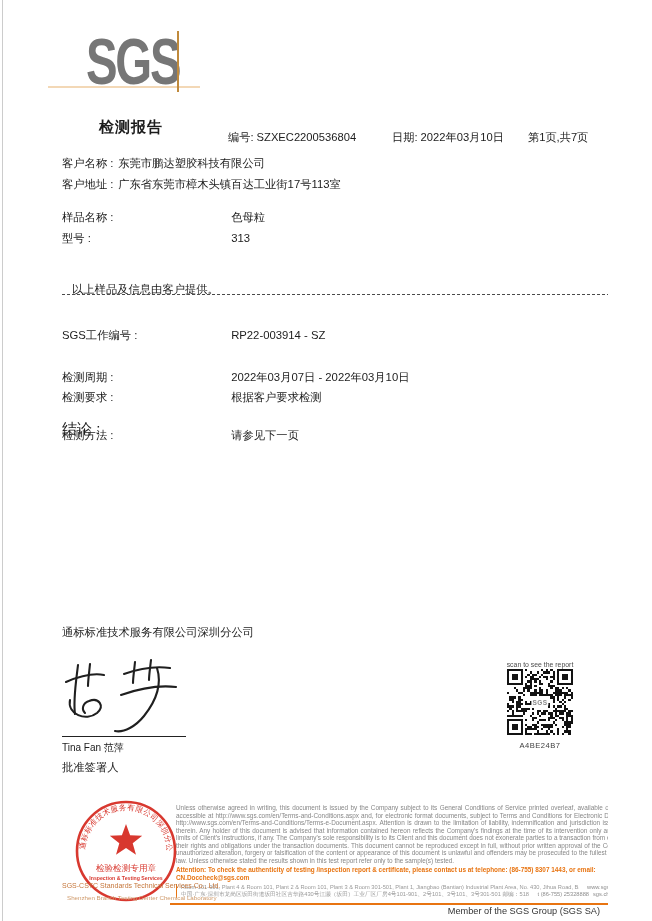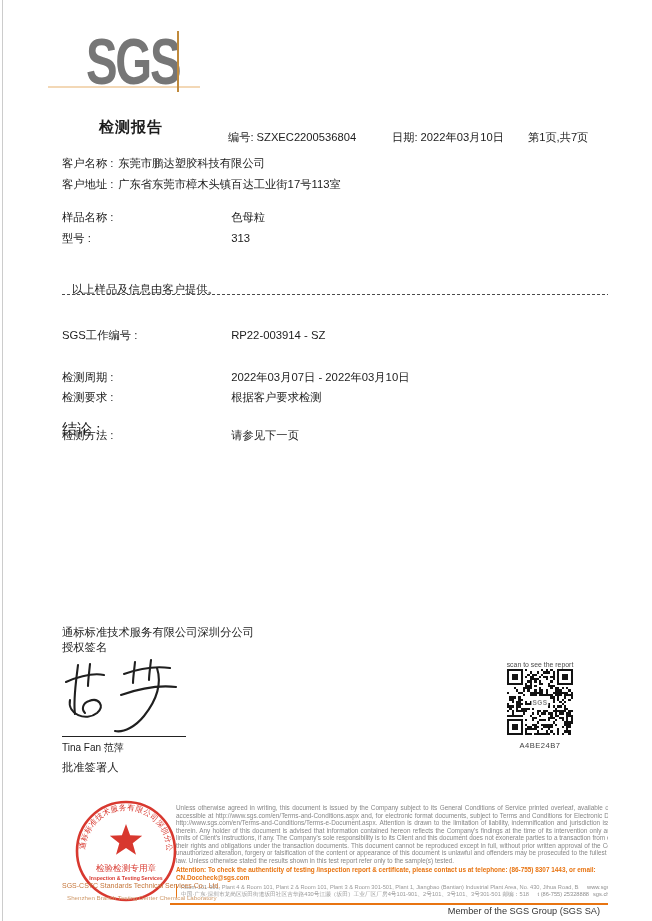--- a/index.html
+++ b/index.html
@@ -113,21 +113,20 @@
   </div>
   <div class="row" style="top:428px">
     <span class="lbl w2">检测方法 :</span>
     <span>请参见下一页</span>
   </div>
 
   <div class="conc-label">结论 :</div>
 
   <div class="sig-company">
     <div>通标标准技术服务有限公司深圳分公司</div>
-    <div>授权签名</div>
   </div>
   <svg class="sig-svg" width="150" height="85" viewBox="0 0 150 85">
     <g fill="none" stroke="#1f1f1f" stroke-width="2.1" stroke-linecap="round" stroke-linejoin="round">
       <path d="M8,26 C22,20 36,17 46,19"></path>
       <path d="M20,9 C18,26 15,44 17,58"></path>
       <path d="M32,8 C31,18 30,25 30,30"></path>
       <path d="M12,44 C9,58 28,66 39,57 C47,50 41,41 31,45 C25,47 23,53 27,57"></path>
       <path d="M66,18 C80,13 98,10 112,12"></path>
       <path d="M77,6 C76,16 75,22 75,27"></path>
       <path d="M93,4 C92,13 91,19 91,24"></path>

